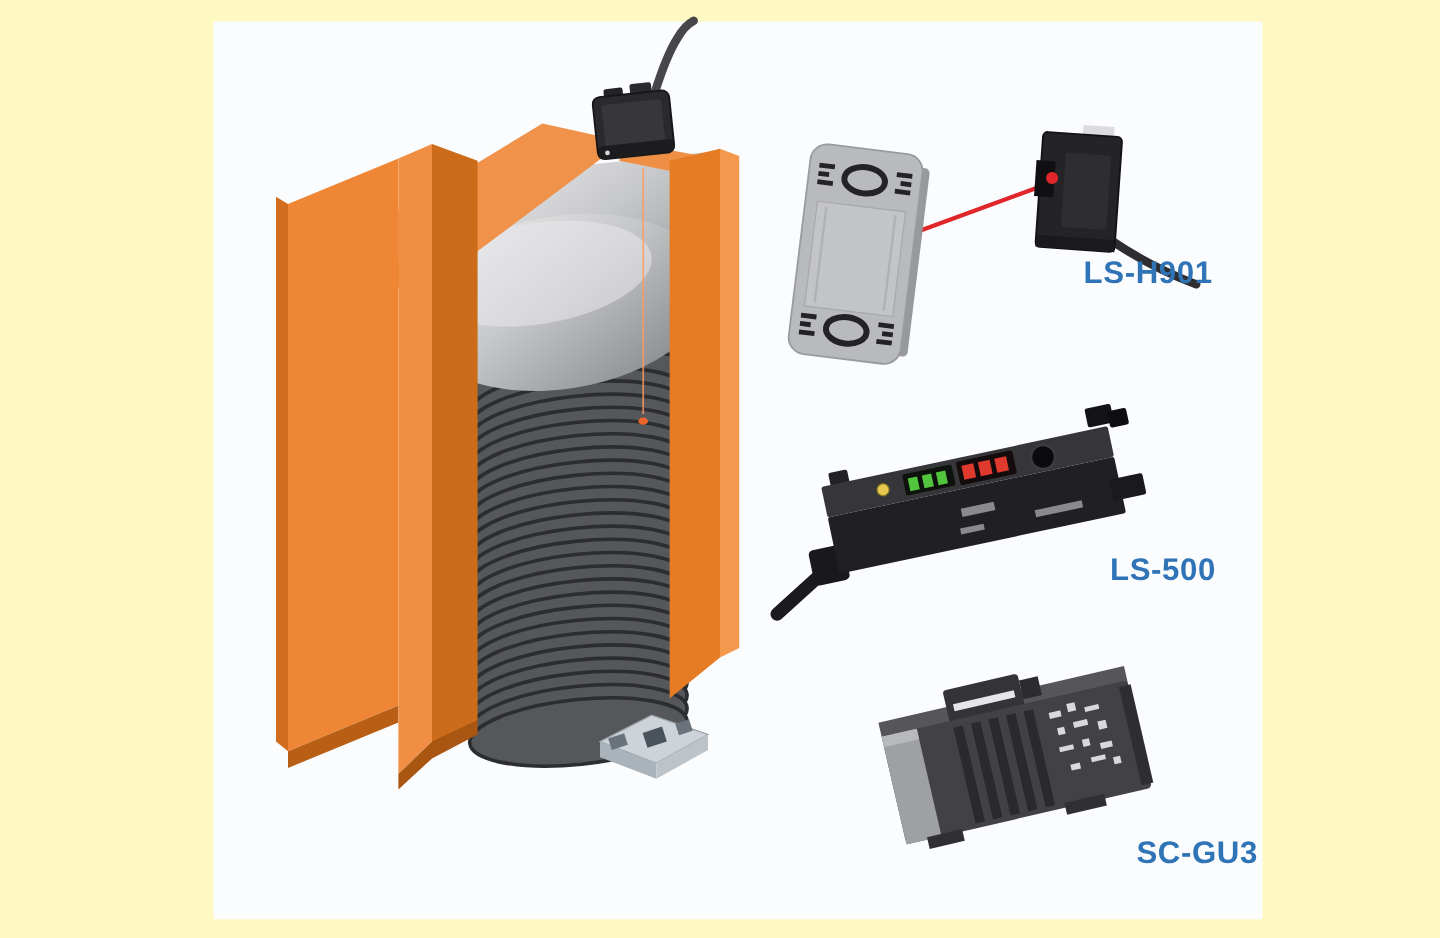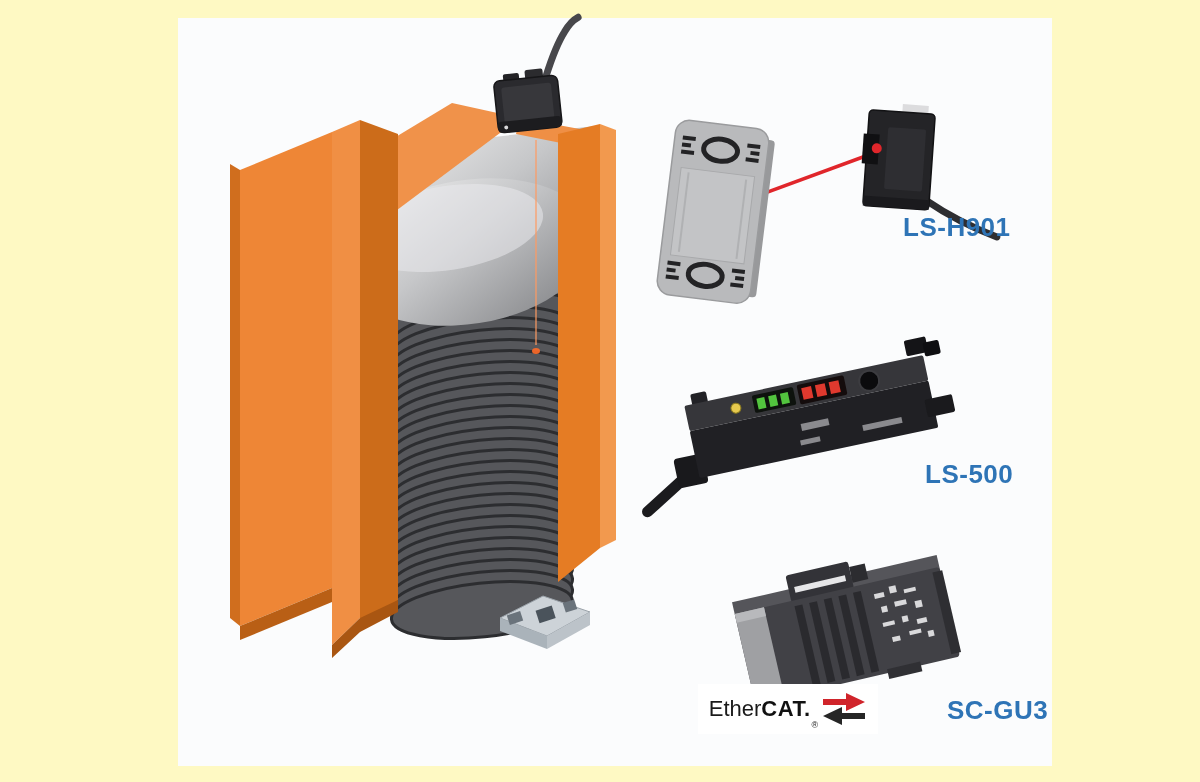--- a/index.html
+++ b/index.html
@@ -241,23 +241,14 @@
     <rect x="944" y="596" width="10" height="84" fill="#2e2e32"></rect>
     <rect x="760" y="682" width="30" height="10" fill="#303034"></rect>
     <rect x="878" y="680" width="34" height="10" fill="#303034"></rect>
   </g>
 </svg>
 
 <div class="product-label" id="label-lsh901">LS-H901</div>
 <div class="product-label" id="label-ls500">LS-500</div>
 <div class="product-label" id="label-scgu3">SC-GU3</div>
 
-<div id="ethercat-logo">
-  <span class="et-prefix">Ether</span>
-      <span class="et-bold">CAT.</span>
-      <span class="et-reg">®</span>
-  <svg width="46" height="34" viewBox="0 0 46 34">
-    <polygon points="2,7 25,7 25,1 44,10 25,19 25,13 2,13" fill="#d0242b"></polygon>
-    <polygon points="44,18 21,18 21,12 2,21 21,30 21,24 44,24" fill="#1a1a1a" opacity="0.95" transform="translate(0,3)"></polygon>
-  </svg>
+
 </div>
 
-</div>
-
 </body></html>

